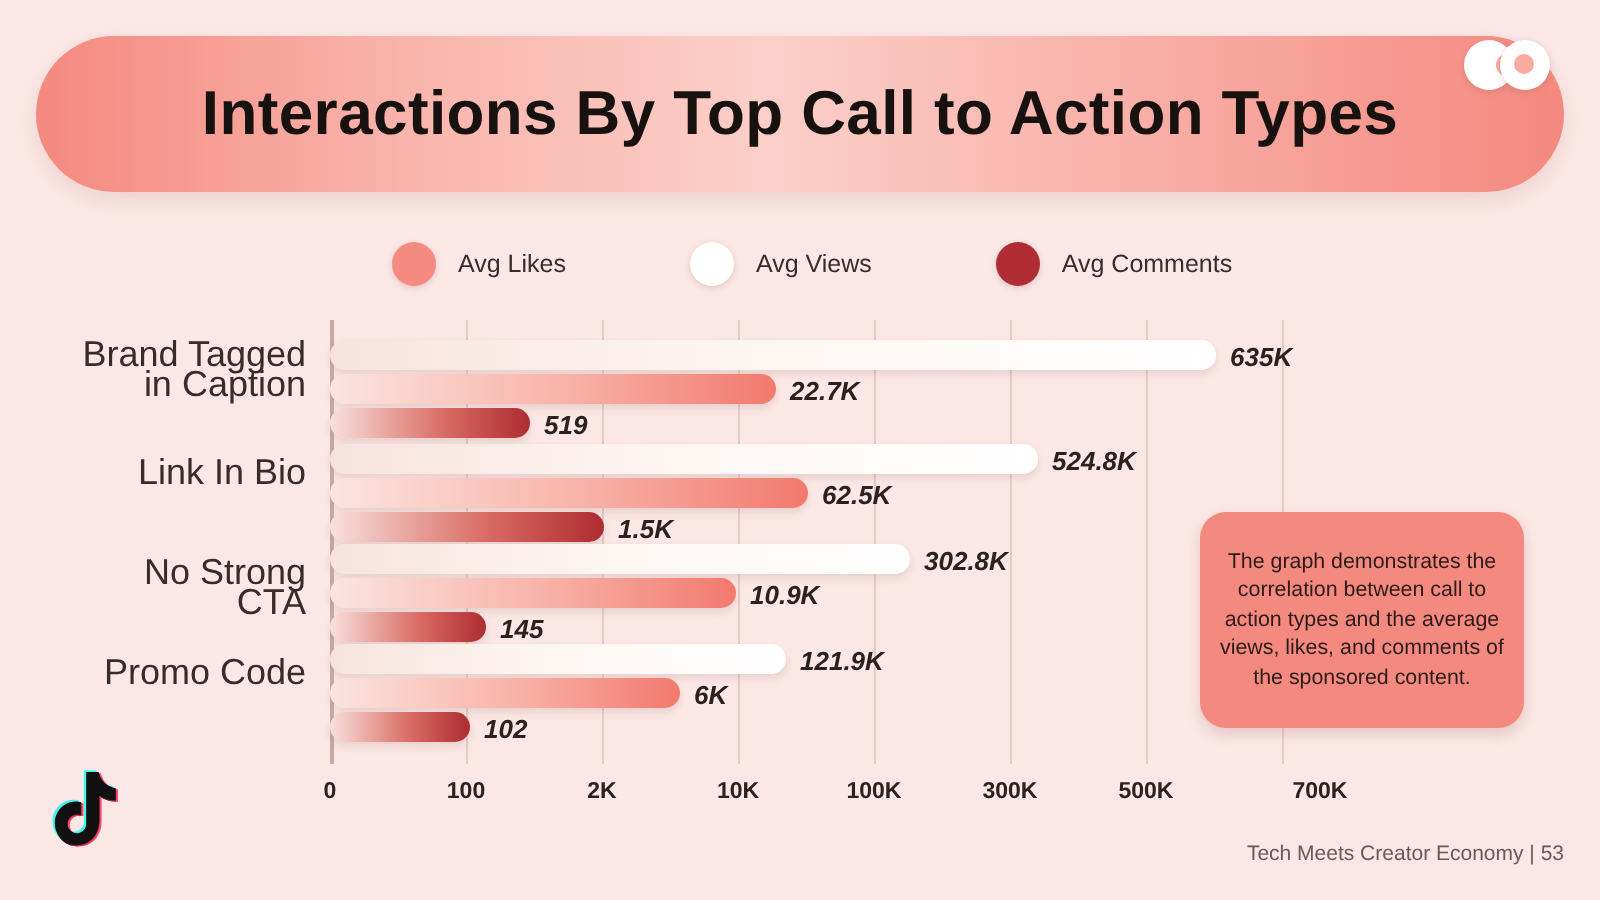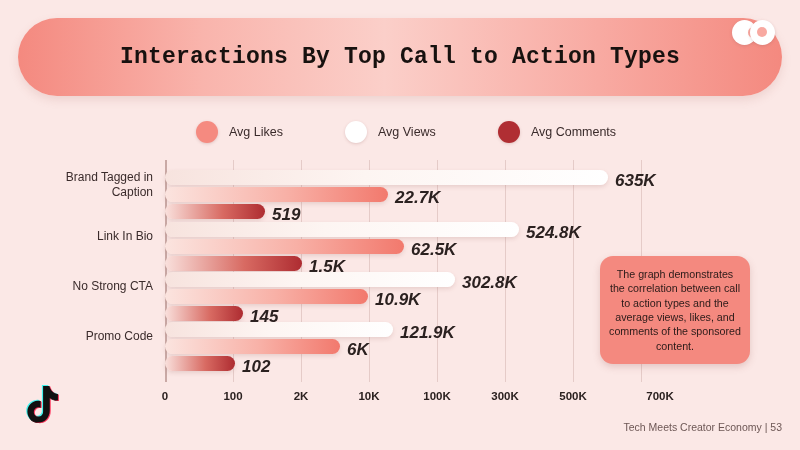--- a/index.html
+++ b/index.html
@@ -28,26 +28,25 @@
         #F9B4AC 24%,
         #FBCFC9 48%,
         #F8AAA2 76%,
         #F4897F 100%);
     box-shadow: 0 4px 10px rgba(180,110,105,0.18);
     display: flex;
     align-items: center;
     justify-content: center;
   }
   #title-text {
-    font-size: 23px;
+    font-size: 31px;
     font-weight: bold;
     color: #17110F;
     letter-spacing: 0.2px;
     white-space: nowrap;
-    font-family: Liberation Mono, monospace;
   }
 
   
   #deco-circles {
     position: absolute;
     right: 14px;
     top: 14px;
     width: 62px;
     height: 40px;
     pointer-events: none;
@@ -136,21 +135,21 @@
     color: #2B2120;
     transform: translateX(-50%);
     white-space: nowrap;
   }
 
   
   .cat-label {
     position: absolute;
     right: 722px;          
     text-align: right;
-    font-size: 12px;
+    font-size: 18px;
     color: #3A2B2B;
     line-height: 15px;
     white-space: pre-line;
   }
 
   .bar {
     position: absolute;
     height: 15px;
     border-radius: 8px;
   }
@@ -161,33 +160,33 @@
   .bar.likes {
     background: linear-gradient(90deg, #FBE4DF 0%, #F8B0A6 55%, #F2796D 100%);
     box-shadow: 0 2px 4px rgba(170,120,115,0.22);
   }
   .bar.comments {
     background: linear-gradient(90deg, #F9E0DC 0%, #D86A62 58%, #AE2C31 100%);
     box-shadow: 0 2px 4px rgba(170,120,115,0.22);
   }
   .bar-value {
     position: absolute;
-    font-size: 17px;
+    font-size: 13px;
     font-style: italic;
     font-weight: bold;
     color: #2B2120;
     white-space: nowrap;
   }
 
   
   #annotation-card {
     position: absolute;
     left: 600px;
     top: 256px;
-    width: 150px;
+    width: 162px;
     height: 108px;
     border-radius: 13px;
     background: #F4897F;
     box-shadow: 0 3px 7px rgba(160,100,95,0.25);
     display: flex;
     align-items: center;
     justify-content: center;
     padding: 6px 9px;
     box-sizing: border-box;
   }

